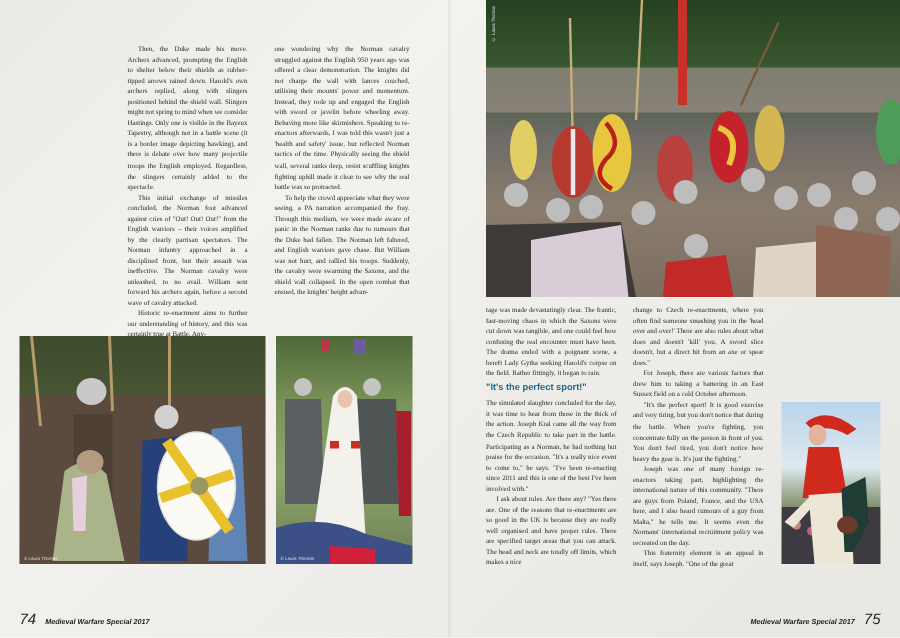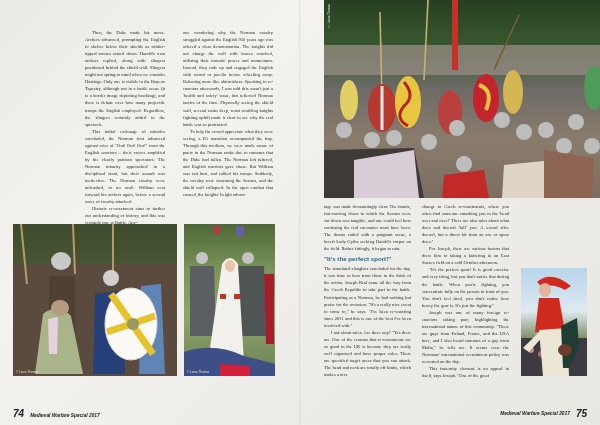--- a/index.html
+++ b/index.html
@@ -25,21 +25,21 @@
     .photo .credit {
       position:absolute; left:3px; bottom:2px; font-family:"Liberation Sans",sans-serif;
       font-size:3px; color:rgba(255,255,255,0.8);
     }
     .photo .credit-v {
       position:absolute; left:3px; top:4px; font-family:"Liberation Sans",sans-serif;
       font-size:3px; color:rgba(255,255,255,0.8); writing-mode:vertical-rl; transform:rotate(180deg);
     }
     .footer { position:absolute; bottom:6px; font-family:"Liberation Sans","DejaVu Sans",sans-serif;
       color:#222; display:flex; align-items:baseline; gap:6px; }
-    .footer .pnum { font-size:10px; font-weight:bold; font-style:italic; }
+    .footer .pnum { font-size:10px; font-weight:normal; font-style:italic; }
     .footer .pub { font-size:4.8px; font-weight:bold; font-style:italic; }
   </style>
 </head>
 <body>
 
 <div class="spread">
 
   <div class="gutter"></div>
 
   <div class="col" style="left:85px; top:29px; width:80px;">
@@ -166,18 +166,18 @@
       <path d="M18 30 L38 30 L44 64 L14 64 Z" fill="#d02a1e"></path>
       <path d="M16 14 Q30 2 50 18 L44 22 Q30 14 22 20 Z" fill="#d02a1e"></path>
       <ellipse cx="24" cy="22" rx="6" ry="7" fill="#e3b49c"></ellipse>
       <path d="M18 62 L46 60 L48 108 L22 108 Z" fill="#ece6d6"></path>
       <path d="M40 58 L56 50 L58 80 L48 100 L42 100 Z" fill="#1f3d35"></path>
       <path d="M2 80 L20 62 L24 66 L8 84 Z" fill="#ece6d6"></path>
       <ellipse cx="44" cy="82" rx="7" ry="6" fill="#6a3a2a"></ellipse>
     </svg>
   </div>
 
-  <div class="footer" style="right:13px;align-items:center;">
+  <div class="footer" style="right:13px;">
     <span class="pub">Medieval Warfare Special 2017</span>
     <span class="pnum">75</span>
   </div>
 
 </div>
 
 </body></html>

